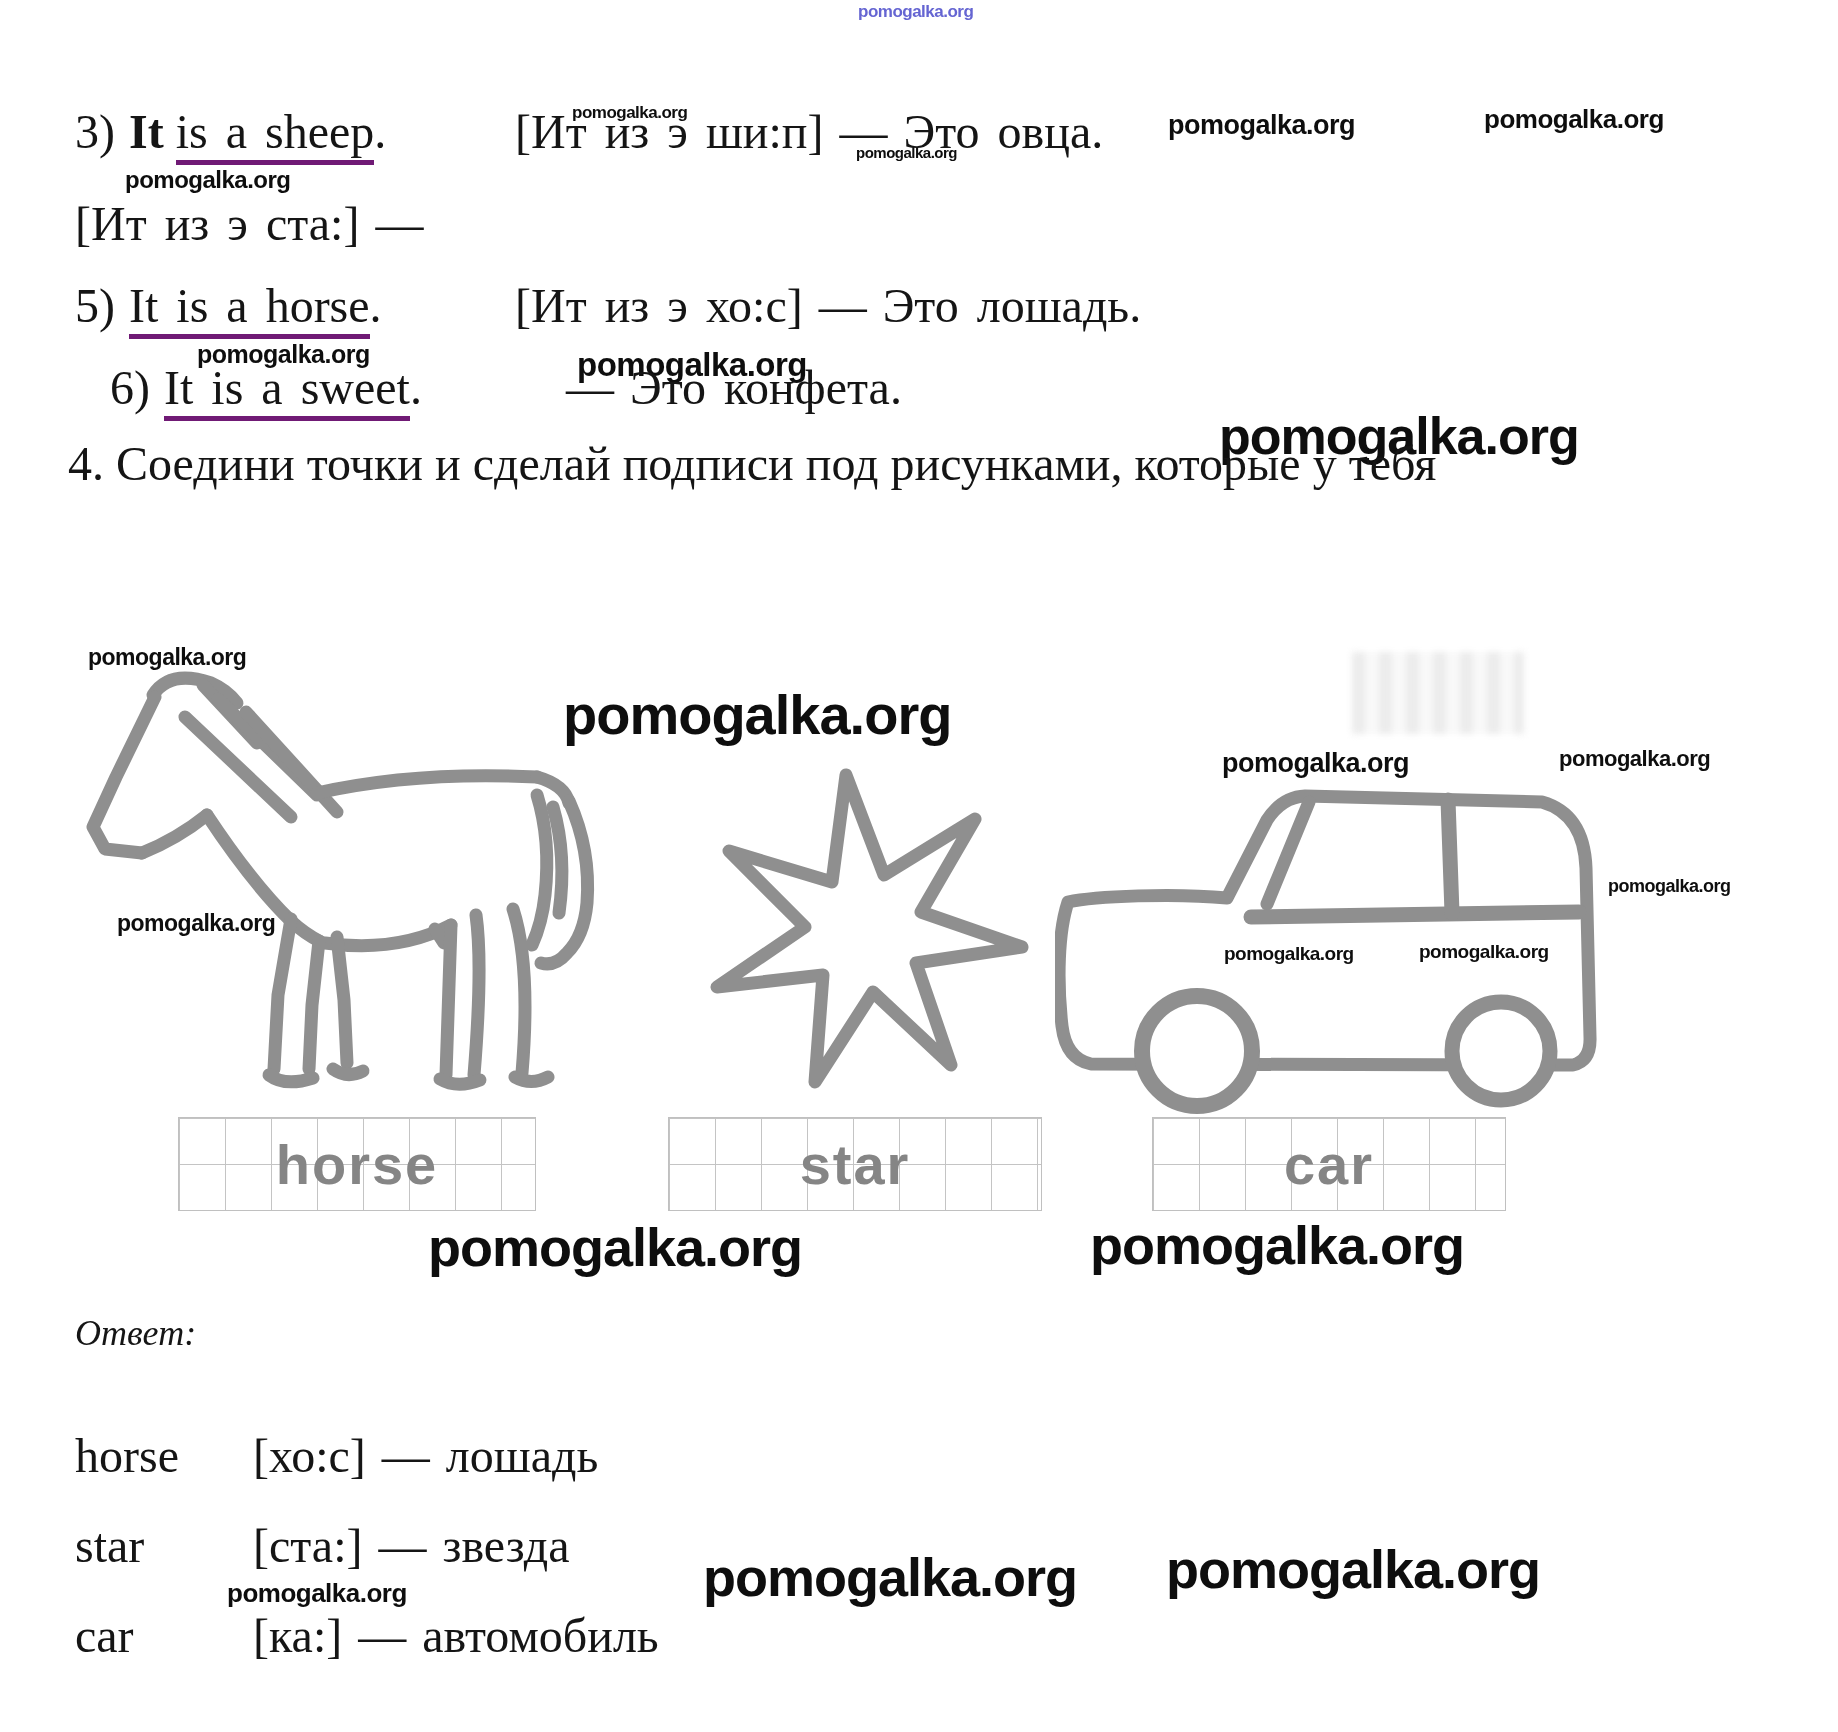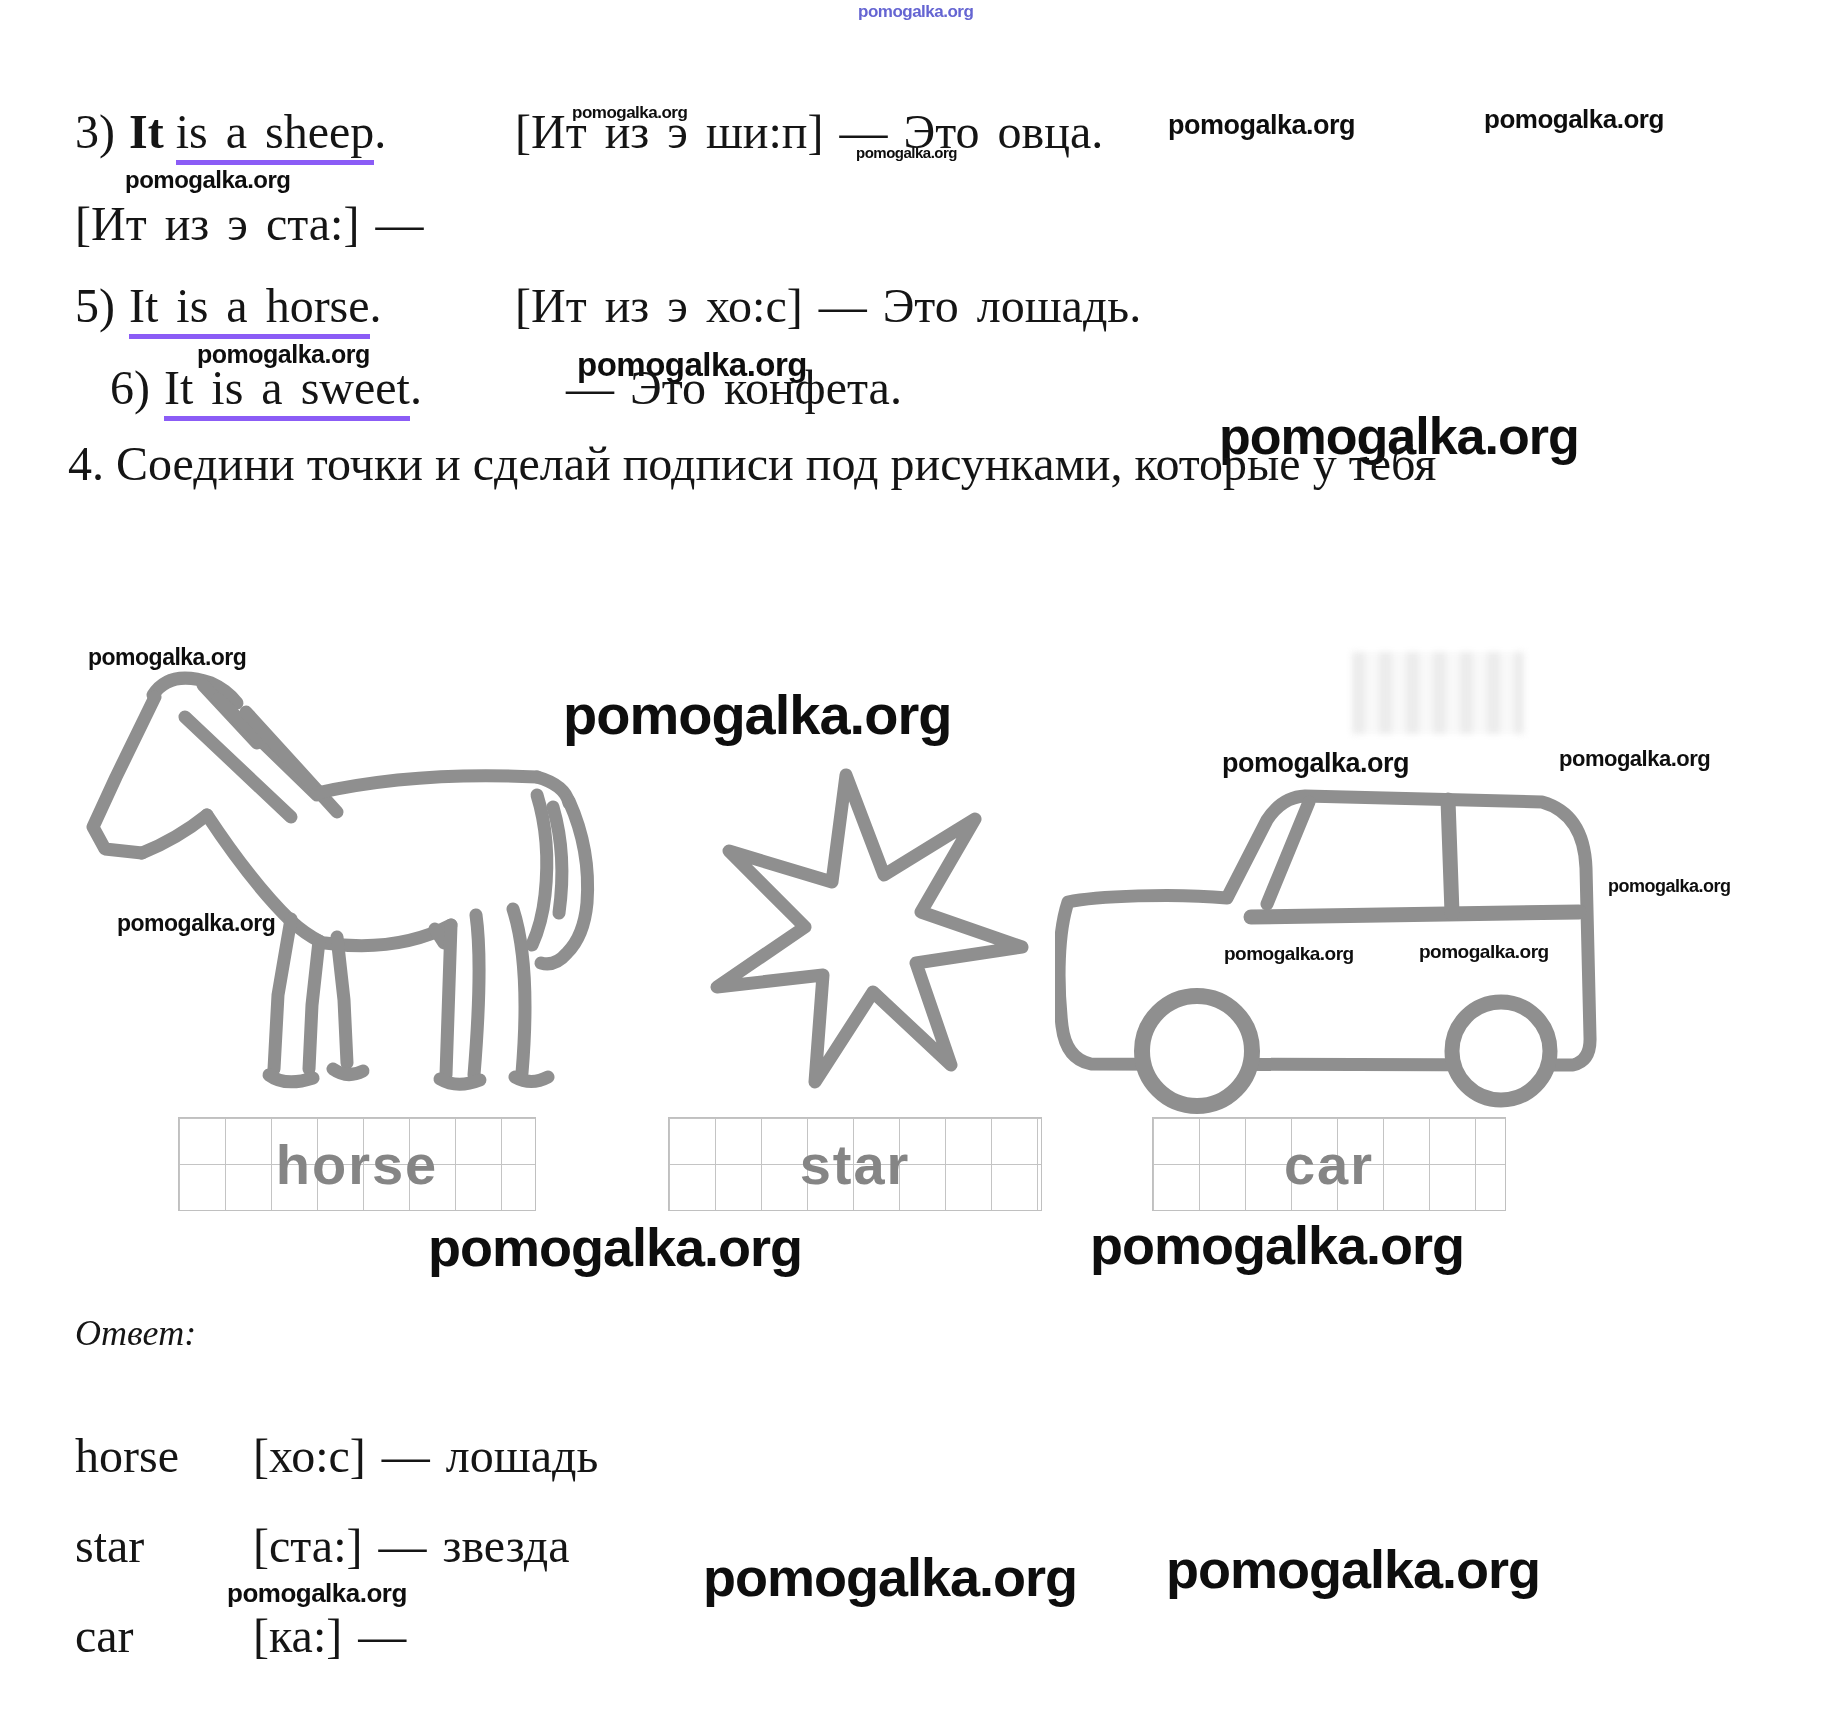--- a/index.html
+++ b/index.html
@@ -6,21 +6,21 @@
   body{width:1838px;height:1732px;font-family:"Liberation Serif",serif;color:#151515;}
   #page{position:relative;width:1838px;height:1732px;overflow:hidden;background:#fff;}
 
   
   .vocab-row{position:absolute;left:75px;display:flex;align-items:baseline;font-size:48px;white-space:nowrap;word-spacing:6px;}
   .en-col{display:inline-block;width:440px;flex:0 0 auto;}
   .row-4 .en-col{width:368px;}
   .num{margin-right:14px;}
   .pre{margin-right:12px;font-weight:bold;}
   .pre:empty{display:none;margin:0;}
-  .u{border-bottom:5px solid #8b5cf6;padding-bottom:2px;}
+  .u{border-bottom:5px solid #701a75;padding-bottom:2px;}
   .dash{margin:0 16px;}
   .trans{margin-right:0;}
 
   
   .text-line{position:absolute;font-size:48px;white-space:nowrap;}
   .answer-heading{position:absolute;font-size:36px;font-style:italic;}
   .answer-row{position:absolute;display:flex;align-items:baseline;font-size:48px;white-space:nowrap;}
   .answer-row .word{display:inline-block;width:178px;flex:0 0 auto;}
   .answer-row .dash{margin:0 16px;}
 
@@ -197,15 +197,16 @@
   <div class="answer-row" style="left:75px;top:1518px;">
     <span class="word">star</span>
     <span class="tr">[ста:]</span>
     <span class="dash">—</span>
     <span class="trans">звезда</span>
   </div>
   <div class="answer-row" style="left:75px;top:1608px;">
     <span class="word">car</span>
     <span class="tr">[ка:]</span>
     <span class="dash">—</span>
+    <span class="trans">автомобиль</span>
   </div>
 
 </div>
 
 </body></html>

